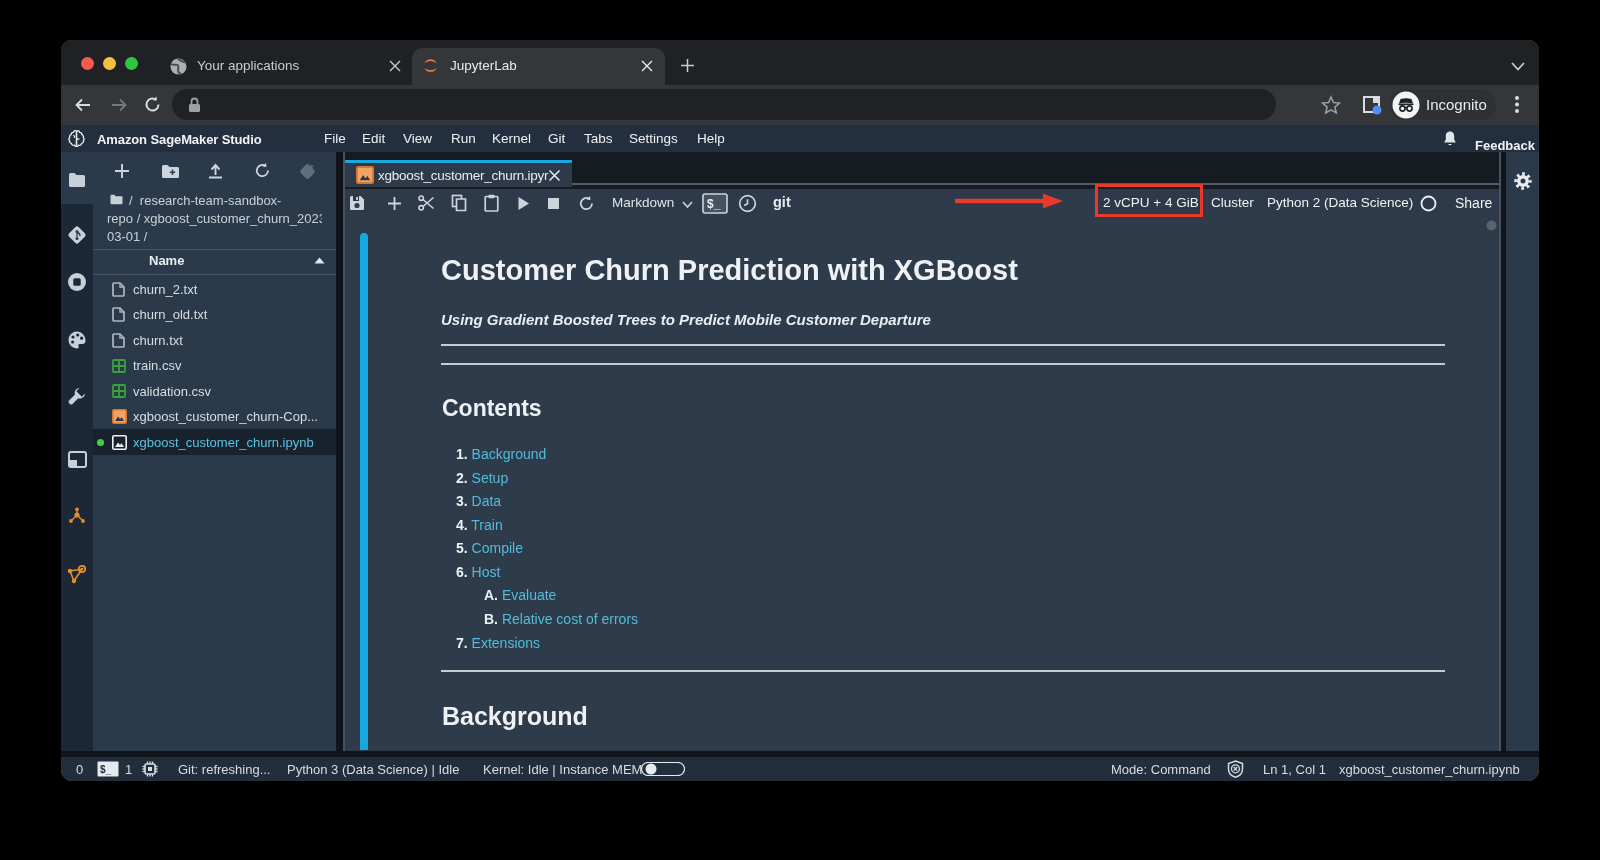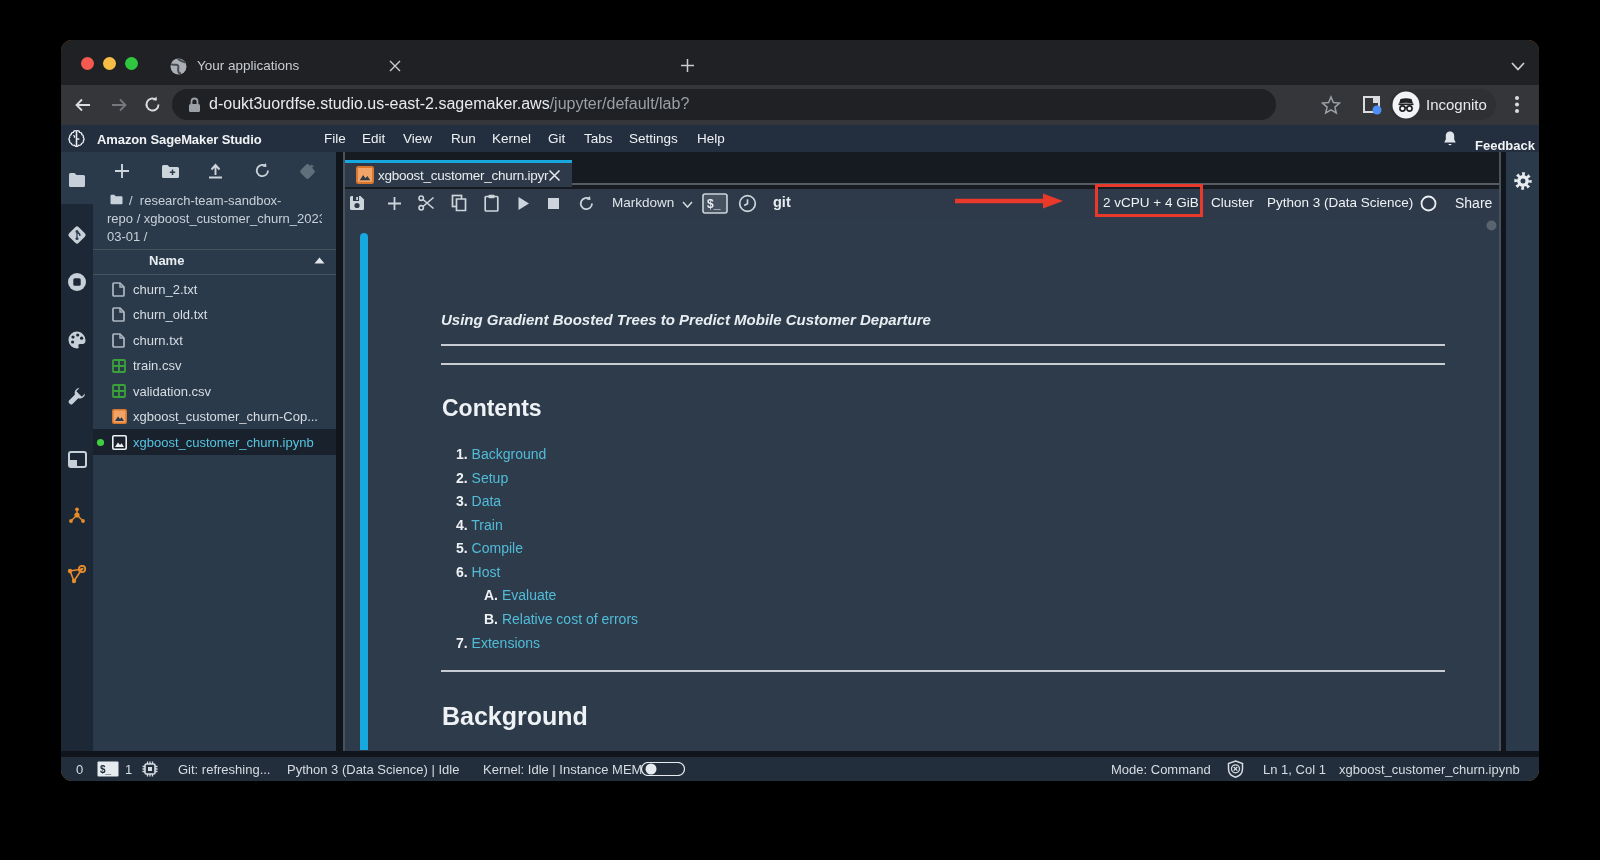--- a/index.html
+++ b/index.html
@@ -74,20 +74,30 @@
     <div class="light" style="left:42px; background:#f7bd45;"></div>
     <div class="light" style="left:64px; background:#30c740;"></div>
     <svg class="abs" style="left:109px;top:18px" width="17" height="17" viewBox="0 0 17 17">
       <circle cx="8.5" cy="8.5" r="8" fill="#aab0b6"></circle>
       <path d="M1.2 6 C4 8 6.5 5.5 8 7.5 C9.5 9.5 7 11 8.5 14 C9 15 10 15.5 11 15.2 M8 0.7 C9.5 2.5 12 3.5 15.5 4.5" stroke="#494c50" stroke-width="2" fill="none"></path>
     </svg>
     <div class="t1txt">Your applications</div>
     <svg class="abs" style="left:328px;top:20px" width="12" height="12" viewBox="0 0 12 12">
       <path d="M1 1 L11 11 M11 1 L1 11" stroke="#c9cdd1" stroke-width="1.4"></path>
     </svg>
+    <div id="activetab">
+      <svg class="abs" style="left:9px;top:8px" width="19" height="19" viewBox="0 0 20 20">
+        <path d="M3.6 12.5 A7 7 0 0 0 16.4 12.5 A10.8 10.8 0 0 1 3.6 12.5 Z" fill="#ee7b30"></path>
+        <path d="M3.6 7.5 A7 7 0 0 1 16.4 7.5 A10.8 10.8 0 0 0 3.6 7.5 Z" fill="#ee7b30"></path>
+      </svg>
+      <div class="txt">JupyterLab</div>
+      <svg class="abs" style="left:229px;top:12px" width="12" height="12" viewBox="0 0 12 12">
+        <path d="M1 1 L11 11 M11 1 L1 11" stroke="#e8eaed" stroke-width="1.4"></path>
+      </svg>
+    </div>
     <svg class="abs" style="left:619px;top:18px" width="15" height="15" viewBox="0 0 15 15">
       <path d="M7.5 1 V14 M1 7.5 H14" stroke="#c9cdd1" stroke-width="1.5"></path>
     </svg>
     <svg class="abs" style="left:1450px;top:22px" width="14" height="9" viewBox="0 0 14 9">
       <path d="M1 1 L7 7.5 L13 1" stroke="#c9cdd1" stroke-width="1.8" fill="none"></path>
     </svg>
   </div>
 
   <div id="addr">
     <svg class="abs" style="left:13px;top:11px" width="18" height="18" viewBox="0 0 18 18">
@@ -98,21 +108,20 @@
     </svg>
     <svg class="abs" style="left:82px;top:10px" width="19" height="19" viewBox="0 0 19 19">
       <path d="M15.5 9.5 A6 6 0 1 1 13.2 4.8" stroke="#dadce0" stroke-width="1.9" fill="none"></path>
       <path d="M13.5 1.5 L13.8 5.5 L9.8 5.2 Z" fill="#dadce0"></path>
     </svg>
     <div id="urlpill">
       <svg class="abs" style="left:16px;top:8px" width="13" height="16" viewBox="0 0 13 16">
         <rect x="1" y="7" width="11" height="8" rx="1.5" fill="#9aa0a6"></rect>
         <path d="M3.5 7 V4.5 A3 3 0 0 1 9.5 4.5 V7" stroke="#9aa0a6" stroke-width="1.8" fill="none"></path>
       </svg>
-      <div class="url">d-oukt3uordfse.studio.us-east-2.sagemaker.aws<span>/jupyter/default/lab?</span></div>
     </div>
     <svg class="abs" style="left:1260px;top:10px" width="20" height="20" viewBox="0 0 20 20">
       <path d="M10 2 L12.4 7.6 L18.5 8.1 L13.9 12.1 L15.3 18 L10 14.8 L4.7 18 L6.1 12.1 L1.5 8.1 L7.6 7.6 Z" fill="none" stroke="#9aa0a6" stroke-width="1.5"></path>
     </svg>
     <svg class="abs" style="left:1301px;top:10px" width="21" height="21" viewBox="0 0 21 21">
       <rect x="2" y="2" width="15" height="15" fill="none" stroke="#dadce0" stroke-width="2"></rect>
       <rect x="11" y="2" width="6" height="6" fill="#dadce0"></rect>
       <circle cx="15" cy="15" r="4.5" fill="#4d8ef7"></circle>
     </svg>
     <div id="incog">
@@ -346,28 +355,29 @@
         </svg>
 
         <svg class="abs" style="left:393px;top:5px" width="19" height="19" viewBox="0 0 19 19">
           <circle cx="9.5" cy="9.5" r="7.8" fill="none" stroke="#cdd5dc" stroke-width="1.7"></circle>
           <path d="M9.5 5.2 V9.8 L6.2 11.5" stroke="#cdd5dc" stroke-width="1.7" fill="none"></path>
         </svg>
         <div class="gittxt">git</div>
 
         <div class="abs" style="left:758px;top:6px;font-size:13.5px;color:#eef2f5">2 vCPU + 4 GiB</div>
         <div class="abs" style="left:866px;top:6px;font-size:13.5px;color:#eef2f5">Cluster</div>
-        <div class="abs" style="left:922px;top:6px;font-size:13.5px;color:#eef2f5">Python 3 (Data Science)</div>
+        <div class="abs" style="left:922px;top:6px;font-size:13.5px;color:#eef2f5">Python 2 (Data Science)</div>
         <svg class="abs" style="left:1075px;top:6px" width="17" height="17" viewBox="0 0 17 17">
           <circle cx="8.5" cy="8.5" r="7" fill="none" stroke="#e9eef2" stroke-width="1.8"></circle>
         </svg>
         <div class="abs" style="left:1110px;top:6px;font-size:14px;font-weight:normal;color:#eef2f5">Share</div>
       </div>
       <div id="nb">
         <div id="cellbar"></div>
+        <h1>Customer Churn Prediction with XGBoost</h1>
         <div class="sub">Using Gradient Boosted Trees to Predict Mobile Customer Departure</div>
         <div class="hr" style="top:126px"></div>
         <div class="hr" style="top:145px"></div>
         <h2 style="top:177px">Contents</h2>
         <div class="li" style="left:111px;top:228px"><b>1.</b> <a>Background</a></div>
         <div class="li" style="left:111px;top:252px"><b>2.</b> <a>Setup</a></div>
         <div class="li" style="left:111px;top:275px"><b>3.</b> <a>Data</a></div>
         <div class="li" style="left:111px;top:299px"><b>4.</b> <a>Train</a></div>
         <div class="li" style="left:111px;top:322px"><b>5.</b> <a>Compile</a></div>
         <div class="li" style="left:111px;top:346px"><b>6.</b> <a>Host</a></div>

